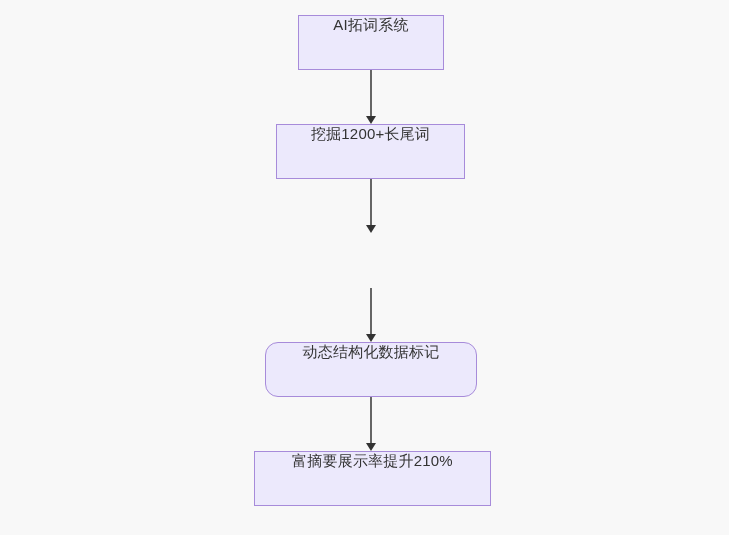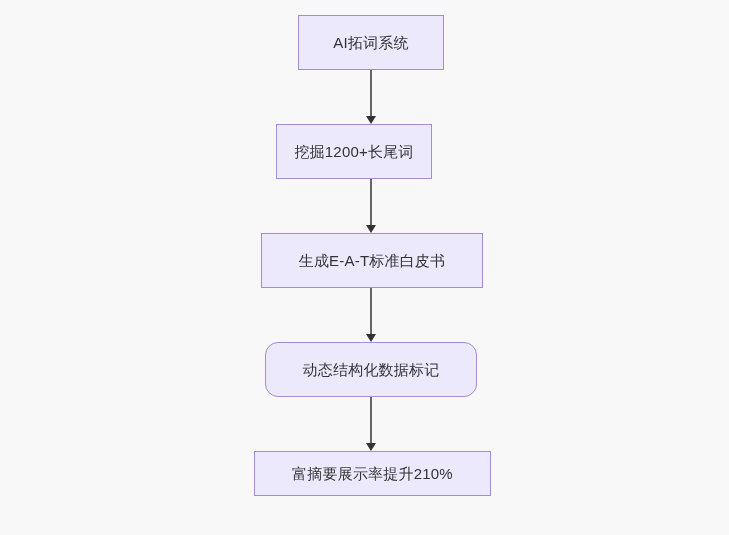--- a/index.html
+++ b/index.html
@@ -18,21 +18,21 @@
     width: 729px;
     height: 535px;
     background: #f8f8f8;
   }
   .node {
     position: absolute;
     box-sizing: border-box;
     background: #ece9fc;
     border: 1.7px solid #a78bda;
     display: flex;
-    align-items: center;
+    align-items: flex-start;
     justify-content: center;
     z-index: 2;
   }
   .node-label {
     font-size: 15px;
     line-height: 1.2;
     color: #333333;
     letter-spacing: 0.2px;
     white-space: nowrap;
     text-align: center;
@@ -74,29 +74,26 @@
       <svg width="14" height="54" viewBox="0 0 14 54">
         <line x1="7" y1="0" x2="7" y2="46" stroke="#555555" stroke-width="1.8"></line>
         <polygon points="2,46 12,46 7,54" fill="#333333"></polygon>
       </svg>
     </div>
 
   <div class="node" id="node-0" style="left: 298px; top: 15px; width: 146px; height: 55px; background: rgb(236, 233, 252); border-color: rgb(167, 139, 218);">
     <span class="node-label" style="color: rgb(51, 51, 51);">AI拓词系统</span>
   </div>
 
-  <div class="node" id="node-1" style="left: 276px; top: 124px; width: 156px; height: 55px; background: rgb(236, 233, 252); border-color: rgb(167, 139, 218);">
+  <div class="node" id="node-1" style="left: 276px; top: 124px; width: 189px; height: 55px; background: rgb(236, 233, 252); border-color: rgb(167, 139, 218);">
     <span class="node-label" style="color: rgb(51, 51, 51);">挖掘1200+长尾词</span>
   </div>
 
-  <div class="node" id="node-2" style="left: 261px; top: 233px; width: 222px; height: 55px; background: rgb(236, 233, 252); border-color: rgb(167, 139, 218);">
-    <span class="node-label" style="color: rgb(51, 51, 51);">生成E-A-T标准白皮书</span>
-  </div>
 
   <div class="node" id="node-3" style="left: 265px; top: 342px; width: 212px; height: 55px; background: rgb(236, 233, 252); border-color: rgb(167, 139, 218); border-radius: 13px;">
     <span class="node-label" style="color: rgb(51, 51, 51);">动态结构化数据标记</span>
   </div>
 
-  <div class="node" id="node-4" style="left: 254px; top: 451px; width: 237px; height: 45px; background: rgb(236, 233, 252); border-color: rgb(167, 139, 218);">
+  <div class="node" id="node-4" style="left: 254px; top: 451px; width: 237px; height: 55px; background: rgb(236, 233, 252); border-color: rgb(167, 139, 218);">
     <span class="node-label" style="color: rgb(51, 51, 51);">富摘要展示率提升210%</span>
   </div>
 
 </div>
 
 </body></html>

